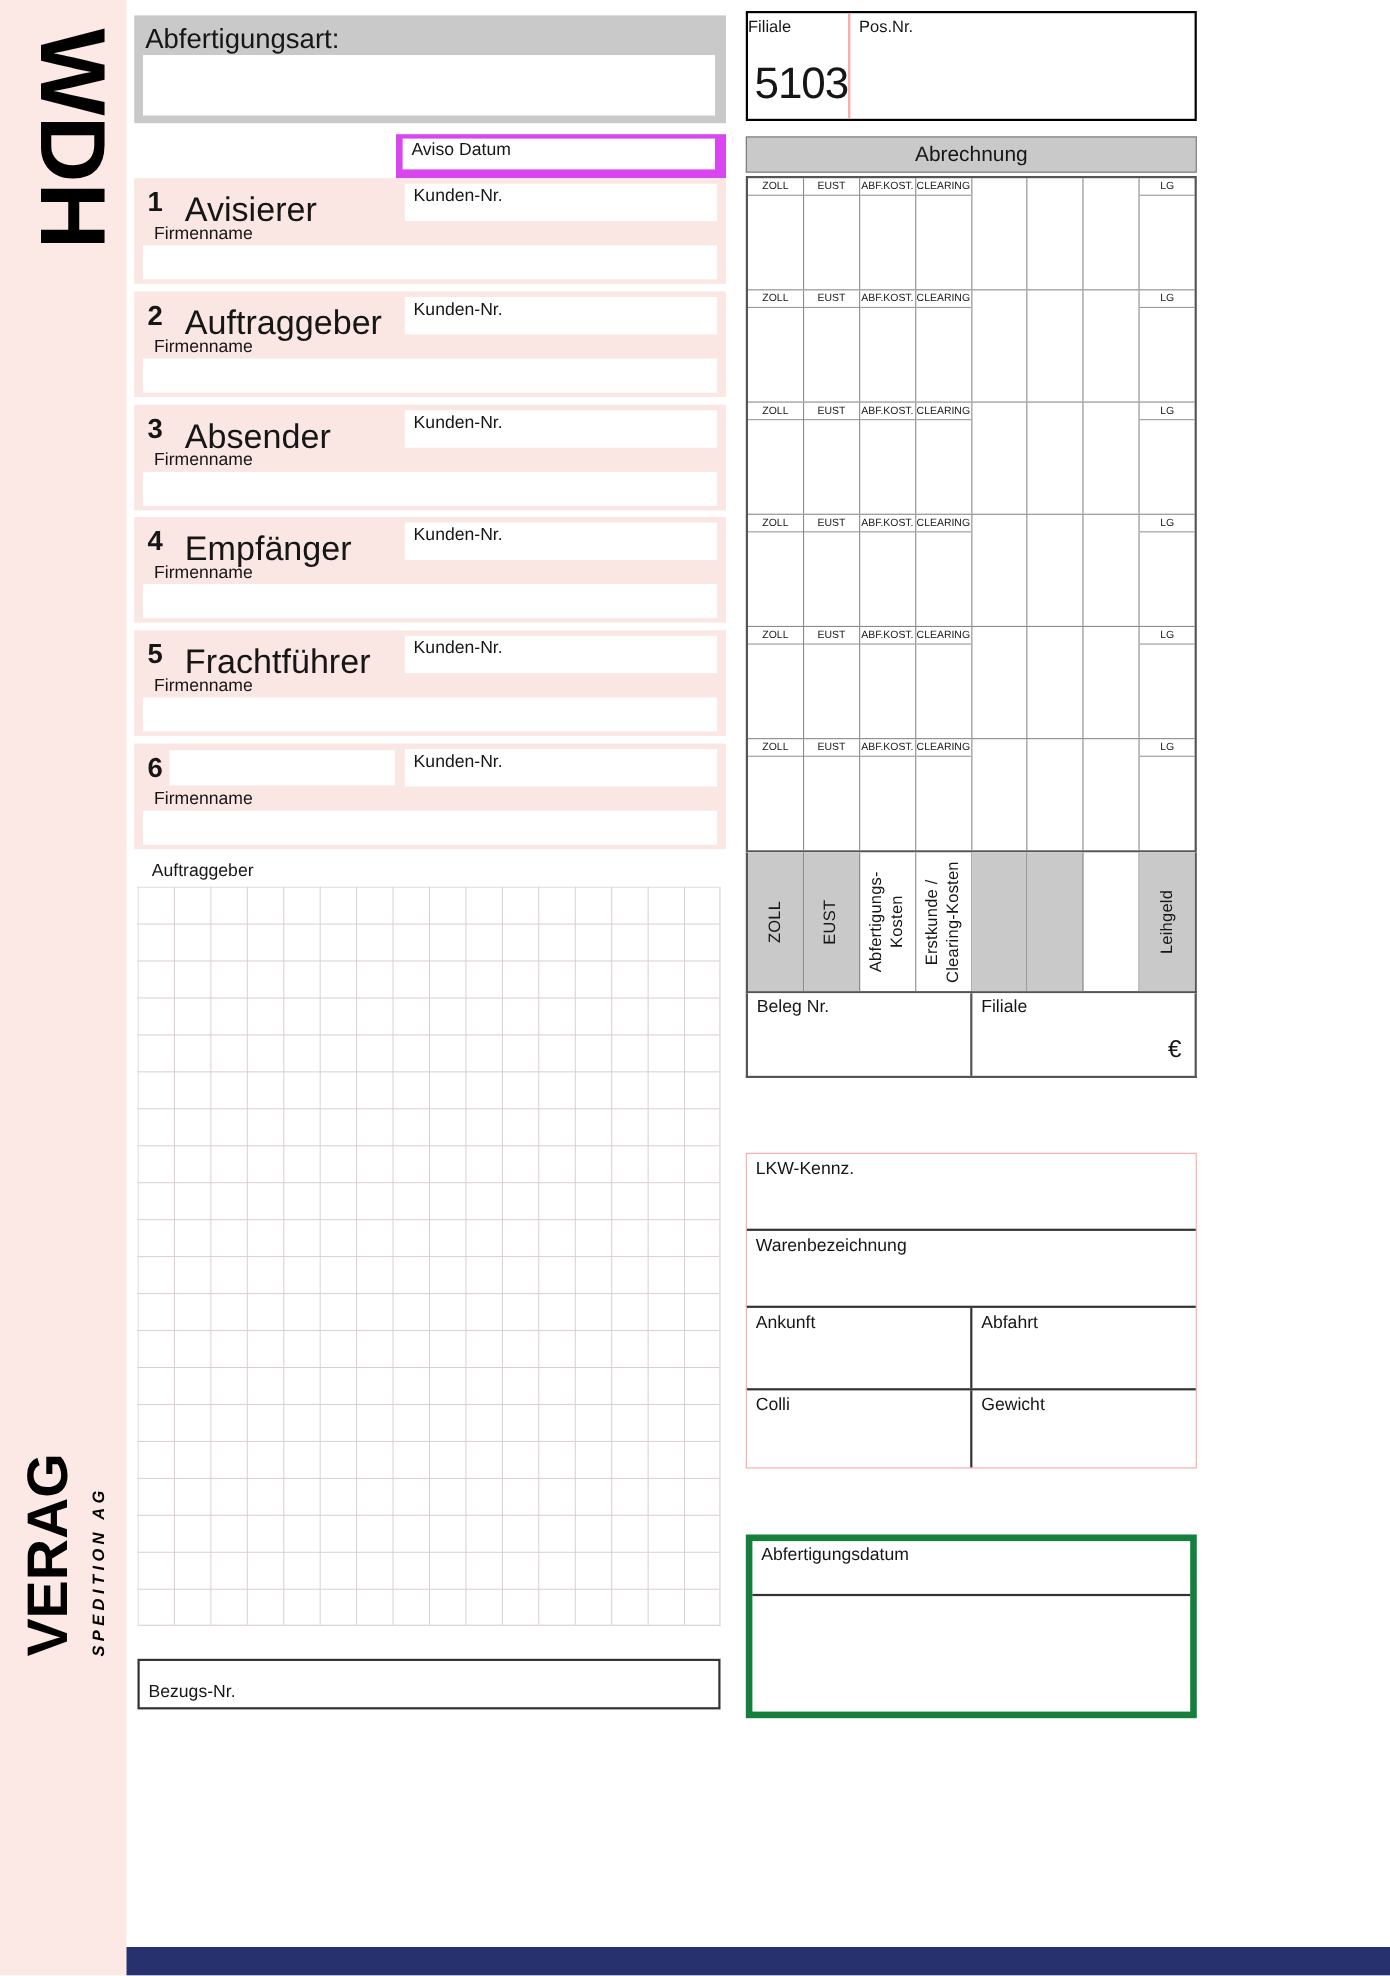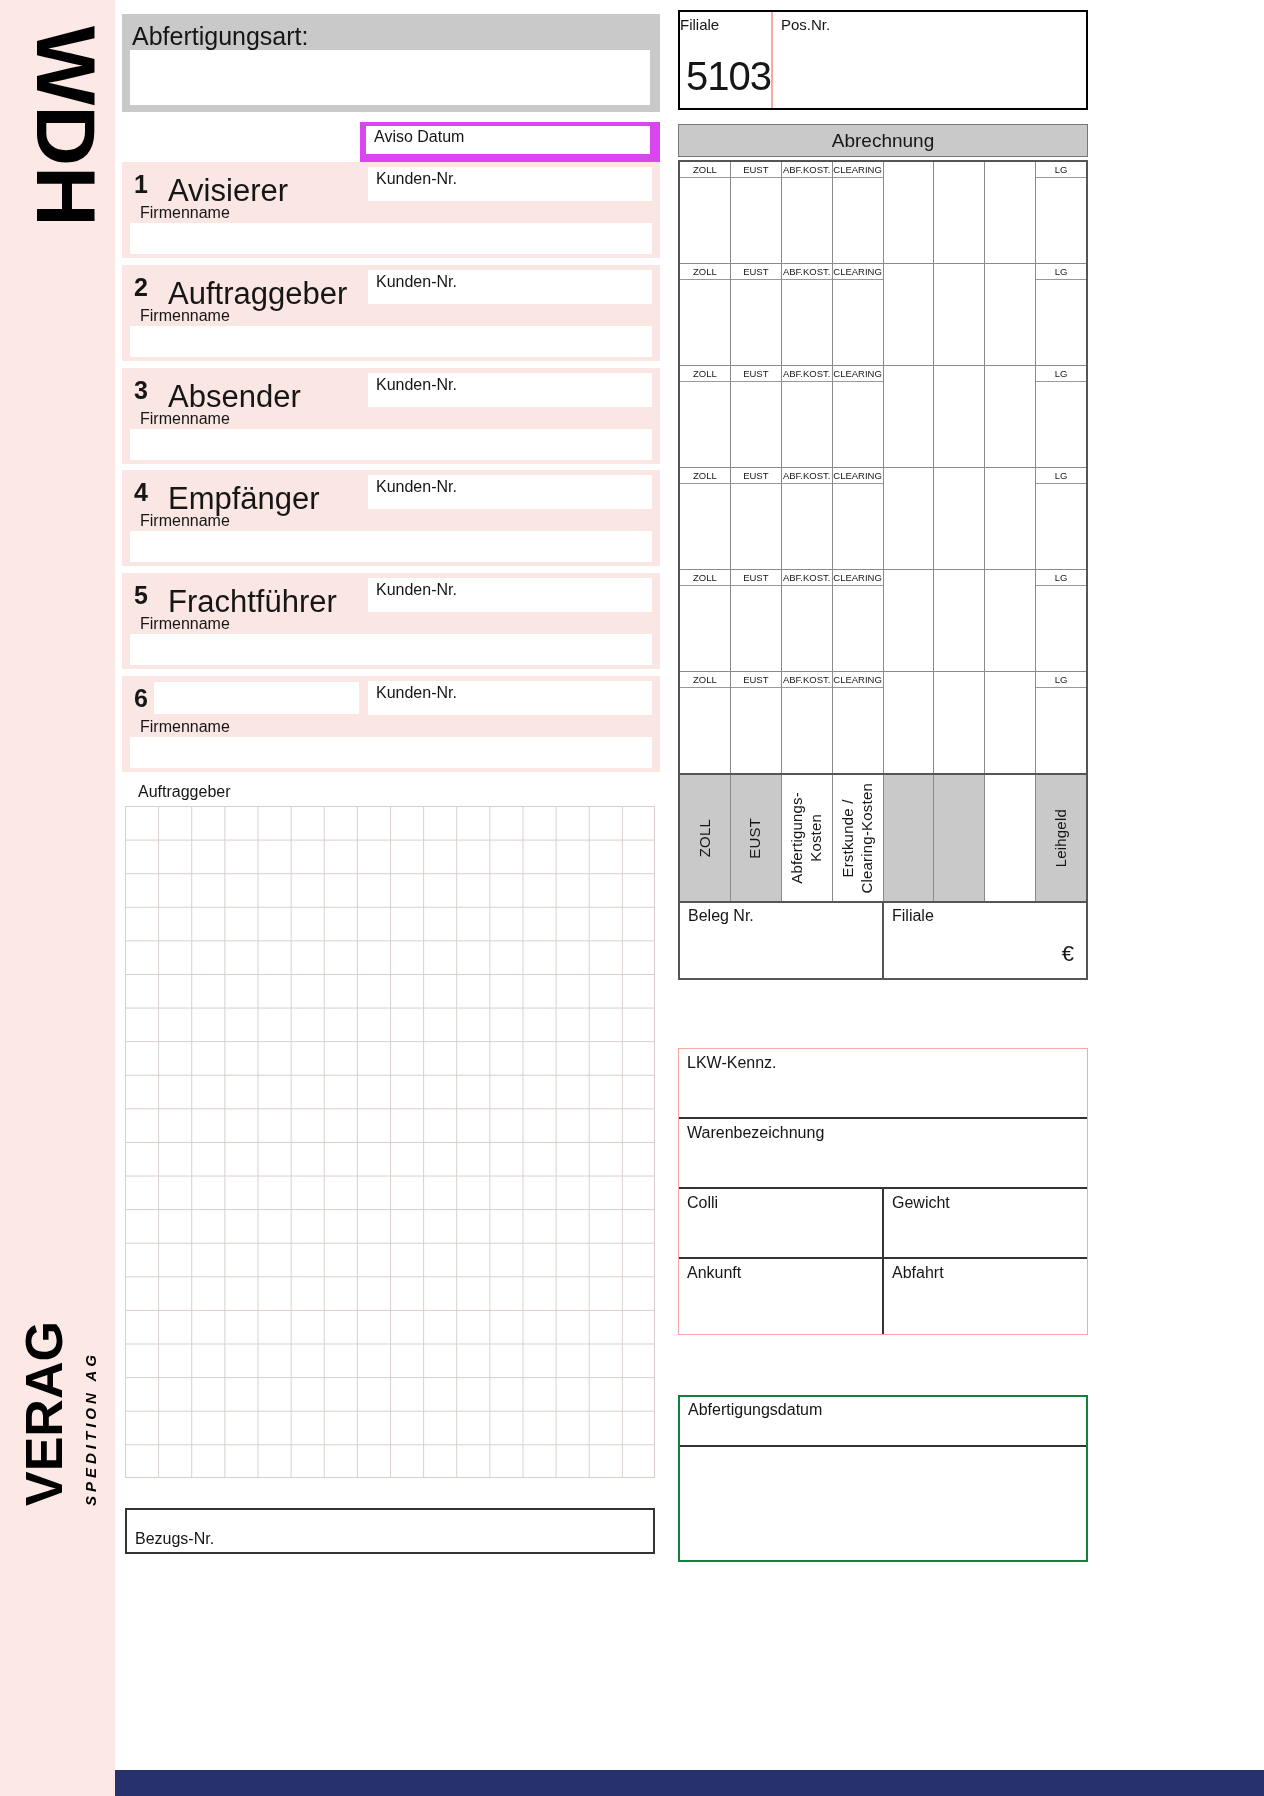--- a/index.html
+++ b/index.html
@@ -77,21 +77,21 @@
   .ship-row{border-bottom:2px solid #333;position:relative}
   .ship-row:last-child{border-bottom:none}
   .ship-row.h70{height:70px}
   .ship-row.grow{flex:1}
   .ship-row.duo{display:flex}
   .duo-cell{flex:1;border-right:2px solid #333;padding:5px 8px}
   .duo-cell:last-child{border-right:none}
   .pad{display:block;padding:5px 8px}
 
   
-  #processing{left:678px;top:1395px;width:410px;height:167px;border:2px solid #15803d;display:flex;flex-direction:column;background:#fff}
+  #processing{left:678px;top:1395px;width:410px;height:167px;border:6px solid #15803d;display:flex;flex-direction:column;background:#fff}
   #processing .proc-datum{height:50px;border-bottom:2px solid #333;padding:4px 8px}
   #processing .proc-sach{flex:1;padding:4px 8px}
 
   
   #bottom-bar{left:115px;top:1770px;width:1149px;height:26px;background:#26316e}
 </style>
 </head>
 <body>
 
 <div id="strip" class="abs">
@@ -390,36 +390,36 @@
   <span class="lbl16">Bezugs-Nr.</span>
 </div>
 
 <div id="shipment" class="abs">
   <div class="ship-row h70">
     <span class="lbl16 pad">LKW-Kennz.</span>
   </div>
   <div class="ship-row h70">
     <span class="lbl16 pad">Warenbezeichnung</span>
   </div>
+  <div class="ship-row grow duo">
+    <div class="duo-cell">
+      <span class="lbl16">Ankunft</span>
+    </div>
+    <div class="duo-cell">
+      <span class="lbl16">Abfahrt</span>
+    </div>
+  </div>
   <div class="ship-row h70 duo">
     <div class="duo-cell">
       <span class="lbl16">Colli</span>
     </div>
     <div class="duo-cell">
       <span class="lbl16">Gewicht</span>
     </div>
   </div>
-  <div class="ship-row grow duo">
-    <div class="duo-cell">
-      <span class="lbl16">Ankunft</span>
-    </div>
-    <div class="duo-cell">
-      <span class="lbl16">Abfahrt</span>
-    </div>
-  </div>
 </div>
 
 <div id="processing" class="abs">
   <div class="proc-datum">
     <span class="lbl16">Abfertigungsdatum</span>
   </div>
 </div>
 
 <div id="bottom-bar" class="abs"></div>
 

